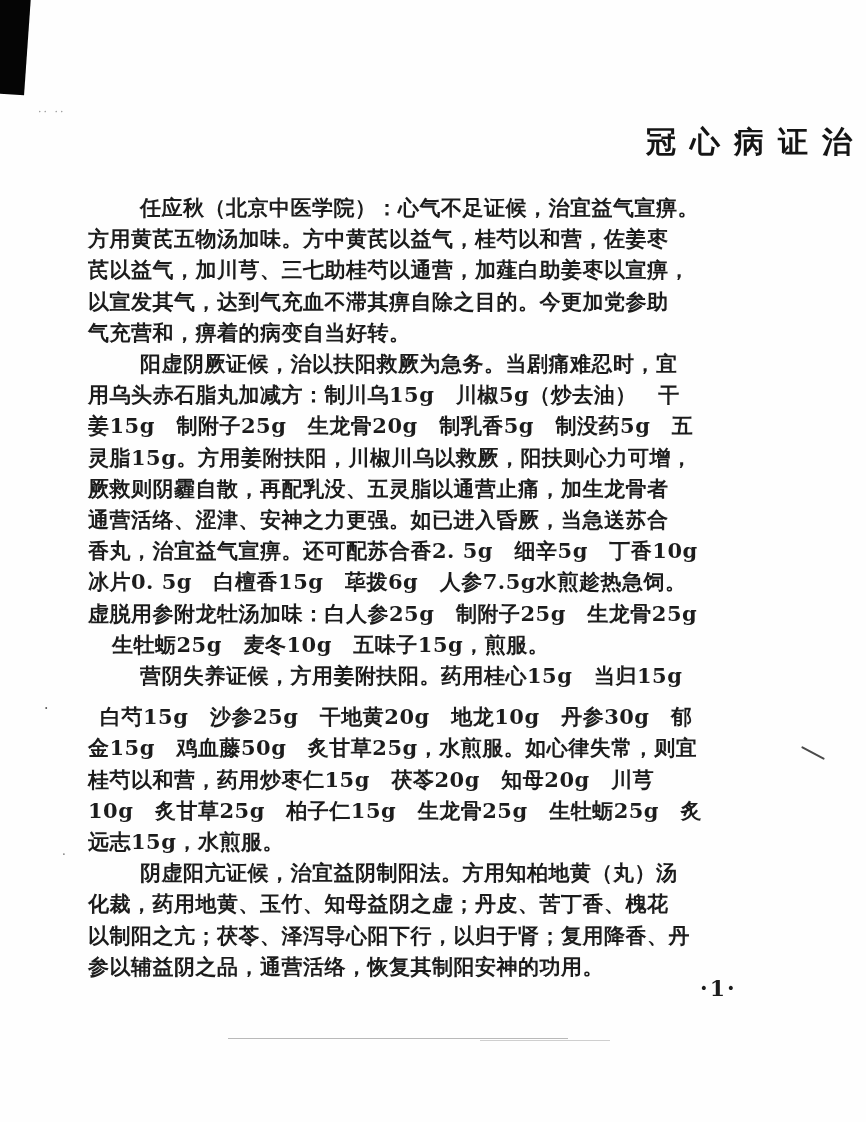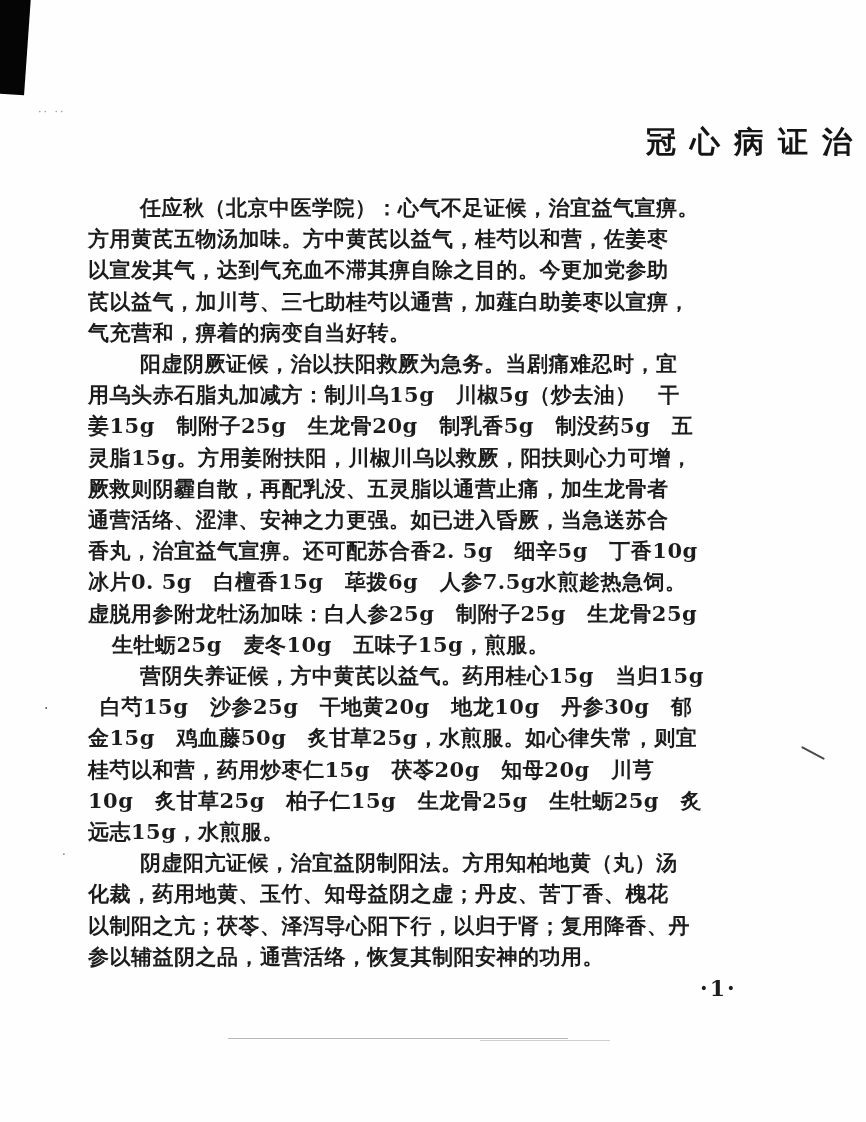--- a/index.html
+++ b/index.html
@@ -83,21 +83,21 @@
   }
   .line {
     font-size: 21px;
     line-height: 31.2px;
     letter-spacing: 0.5px;
     font-weight: 600;
     white-space: nowrap;
   }
   .indent-2 { padding-left: 52px; }
   .indent-1 { padding-left: 24px; }
-  .indent-half { padding-left: 12px; }
+  .indent-half { padding-left: 12px; margin-top: 10px; }
 
   .page-number {
     position: absolute;
     left: 700px;
     top: 975px;
     font-size: 22px;
     font-weight: 600;
     letter-spacing: 2px;
     color: #1c1c1c;
   }
@@ -115,40 +115,40 @@
   <div class="bottom-rule"></div>
   <div class="bottom-rule-2"></div>
 
   <div class="doc-title">冠心病证治</div>
 
   <div class="content">
 
     <div>
       <div class="line indent-2">任应秋（北京中医学院）：心气不足证候，治宜益气宣痹。</div>
       <div class="line">方用黄芪五物汤加味。方中黄芪以益气，桂芍以和营，佐姜枣</div>
+      <div class="line">芪以益气，加川芎、三七助桂芍以通营，加薤白助姜枣以宣痹，</div>
       <div class="line">以宣发其气，达到气充血不滞其痹自除之目的。今更加党参助</div>
-      <div class="line">芪以益气，加川芎、三七助桂芍以通营，加薤白助姜枣以宣痹，</div>
       <div class="line">气充营和，痹着的病变自当好转。</div>
     </div>
 
     <div>
       <div class="line indent-2">阳虚阴厥证候，治以扶阳救厥为急务。当剧痛难忍时，宜</div>
       <div class="line">用乌头赤石脂丸加减方：制川乌15g　川椒5g（炒去油）　干</div>
       <div class="line">姜15g　制附子25g　生龙骨20g　制乳香5g　制没药5g　五</div>
       <div class="line">灵脂15g。方用姜附扶阳，川椒川乌以救厥，阳扶则心力可增，</div>
       <div class="line">厥救则阴霾自散，再配乳没、五灵脂以通营止痛，加生龙骨者</div>
       <div class="line">通营活络、涩津、安神之力更强。如已进入昏厥，当急送苏合</div>
       <div class="line">香丸，治宜益气宣痹。还可配苏合香2. 5g　细辛5g　丁香10g</div>
       <div class="line">冰片0. 5g　白檀香15g　荜拨6g　人参7.5g水煎趁热急饲。</div>
       <div class="line">虚脱用参附龙牡汤加味：白人参25g　制附子25g　生龙骨25g</div>
       <div class="line indent-1">生牡蛎25g　麦冬10g　五味子15g，煎服。</div>
     </div>
 
     <div>
-      <div class="line indent-2">营阴失养证候，方中黄芪以益气。药用桂心15g　当归15g</div>
+      <div class="line indent-2">营阴失养证候，方用姜附扶阳。药用桂心15g　当归15g</div>
       <div class="line indent-half">白芍15g　沙参25g　干地黄20g　地龙10g　丹参30g　郁</div>
       <div class="line">金15g　鸡血藤50g　炙甘草25g，水煎服。如心律失常，则宜</div>
       <div class="line">桂芍以和营，药用炒枣仁15g　茯苓20g　知母20g　川芎</div>
       <div class="line">10g　炙甘草25g　柏子仁15g　生龙骨25g　生牡蛎25g　炙</div>
       <div class="line">远志15g，水煎服。</div>
     </div>
 
     <div>
       <div class="line indent-2">阴虚阳亢证候，治宜益阴制阳法。方用知柏地黄（丸）汤</div>
       <div class="line">化裁，药用地黄、玉竹、知母益阴之虚；丹皮、苦丁香、槐花</div>

